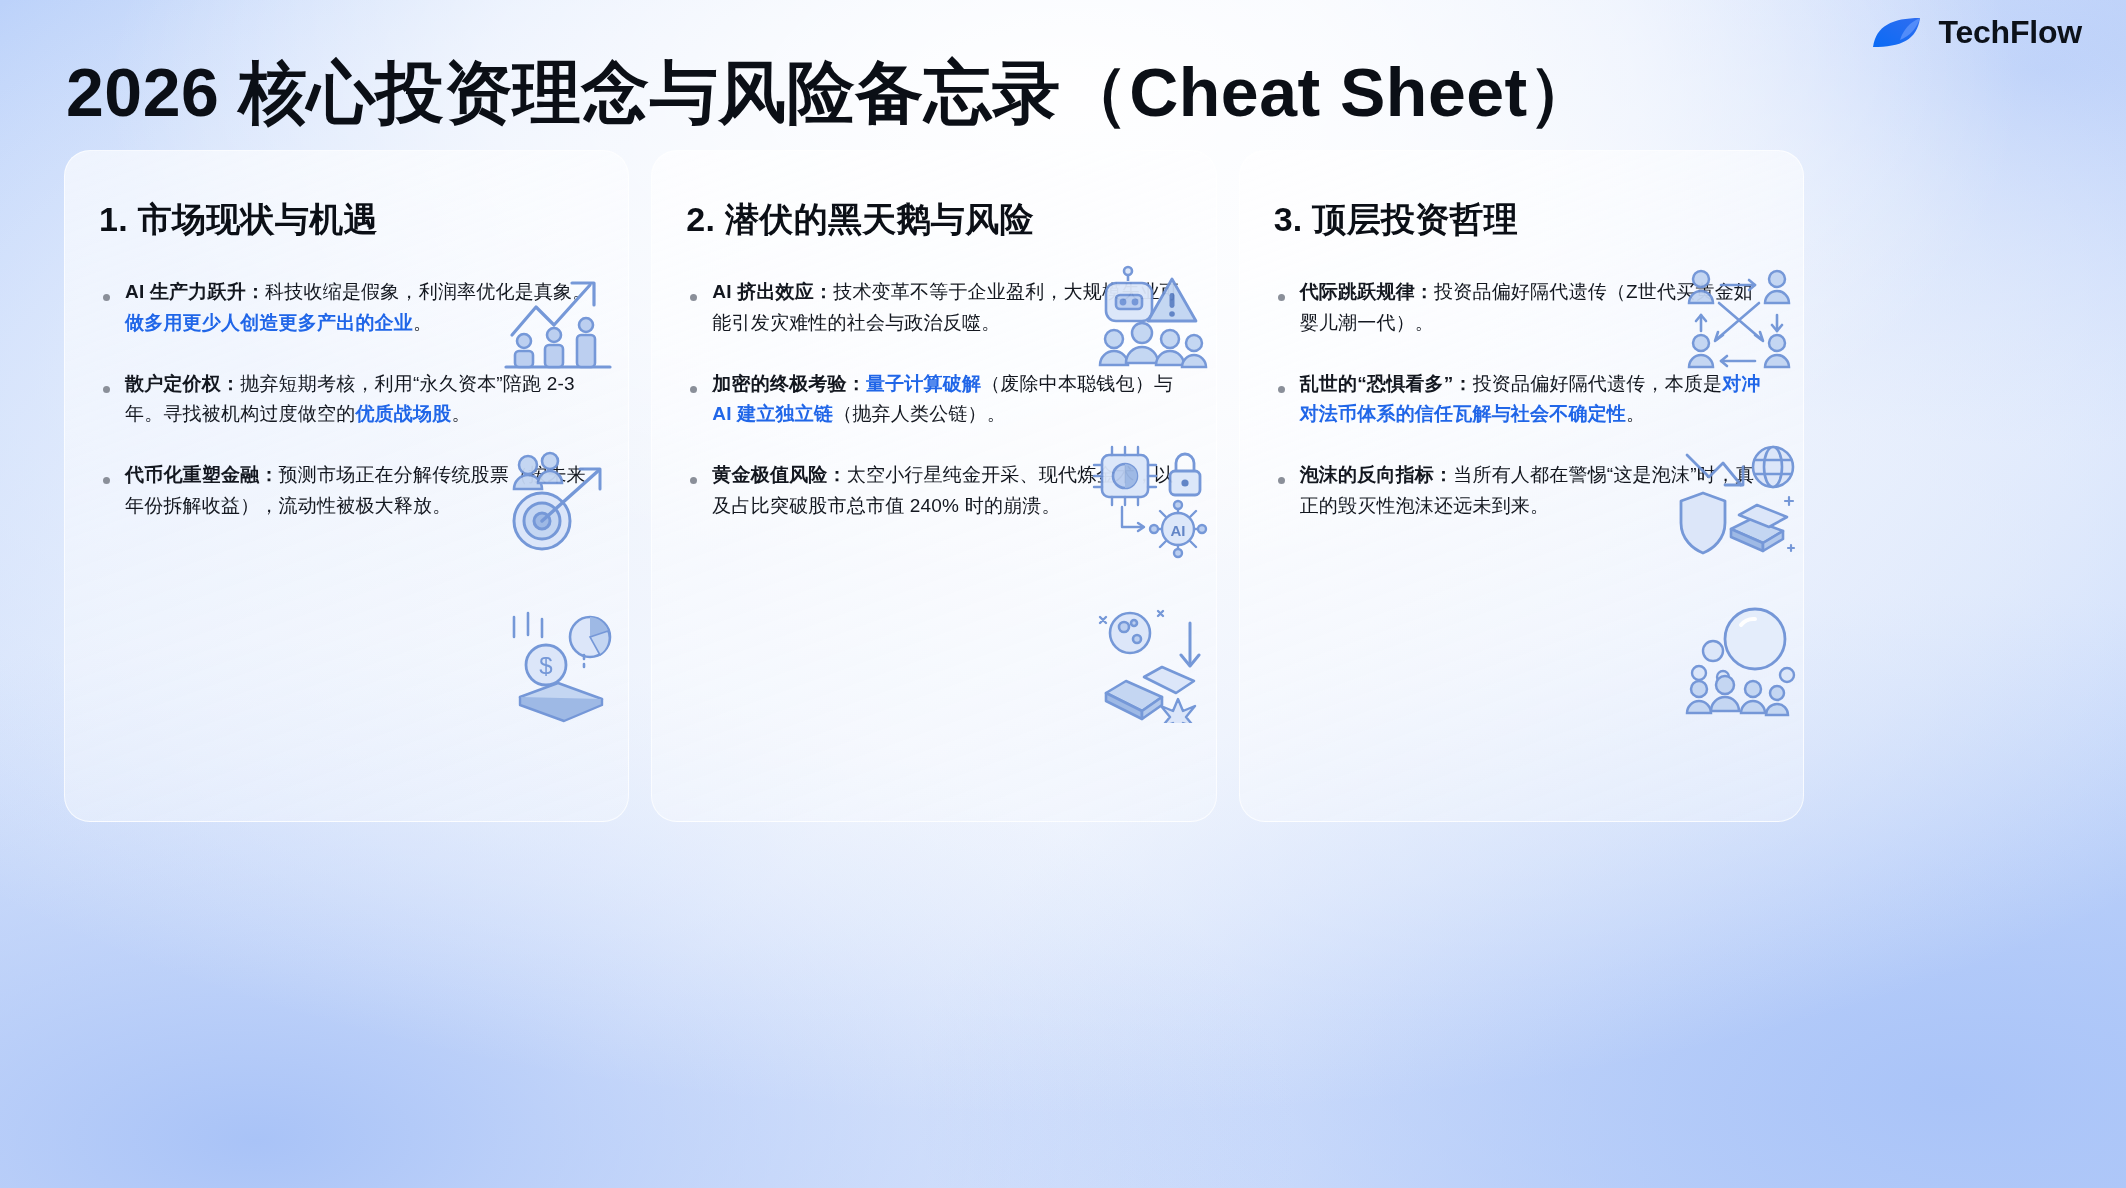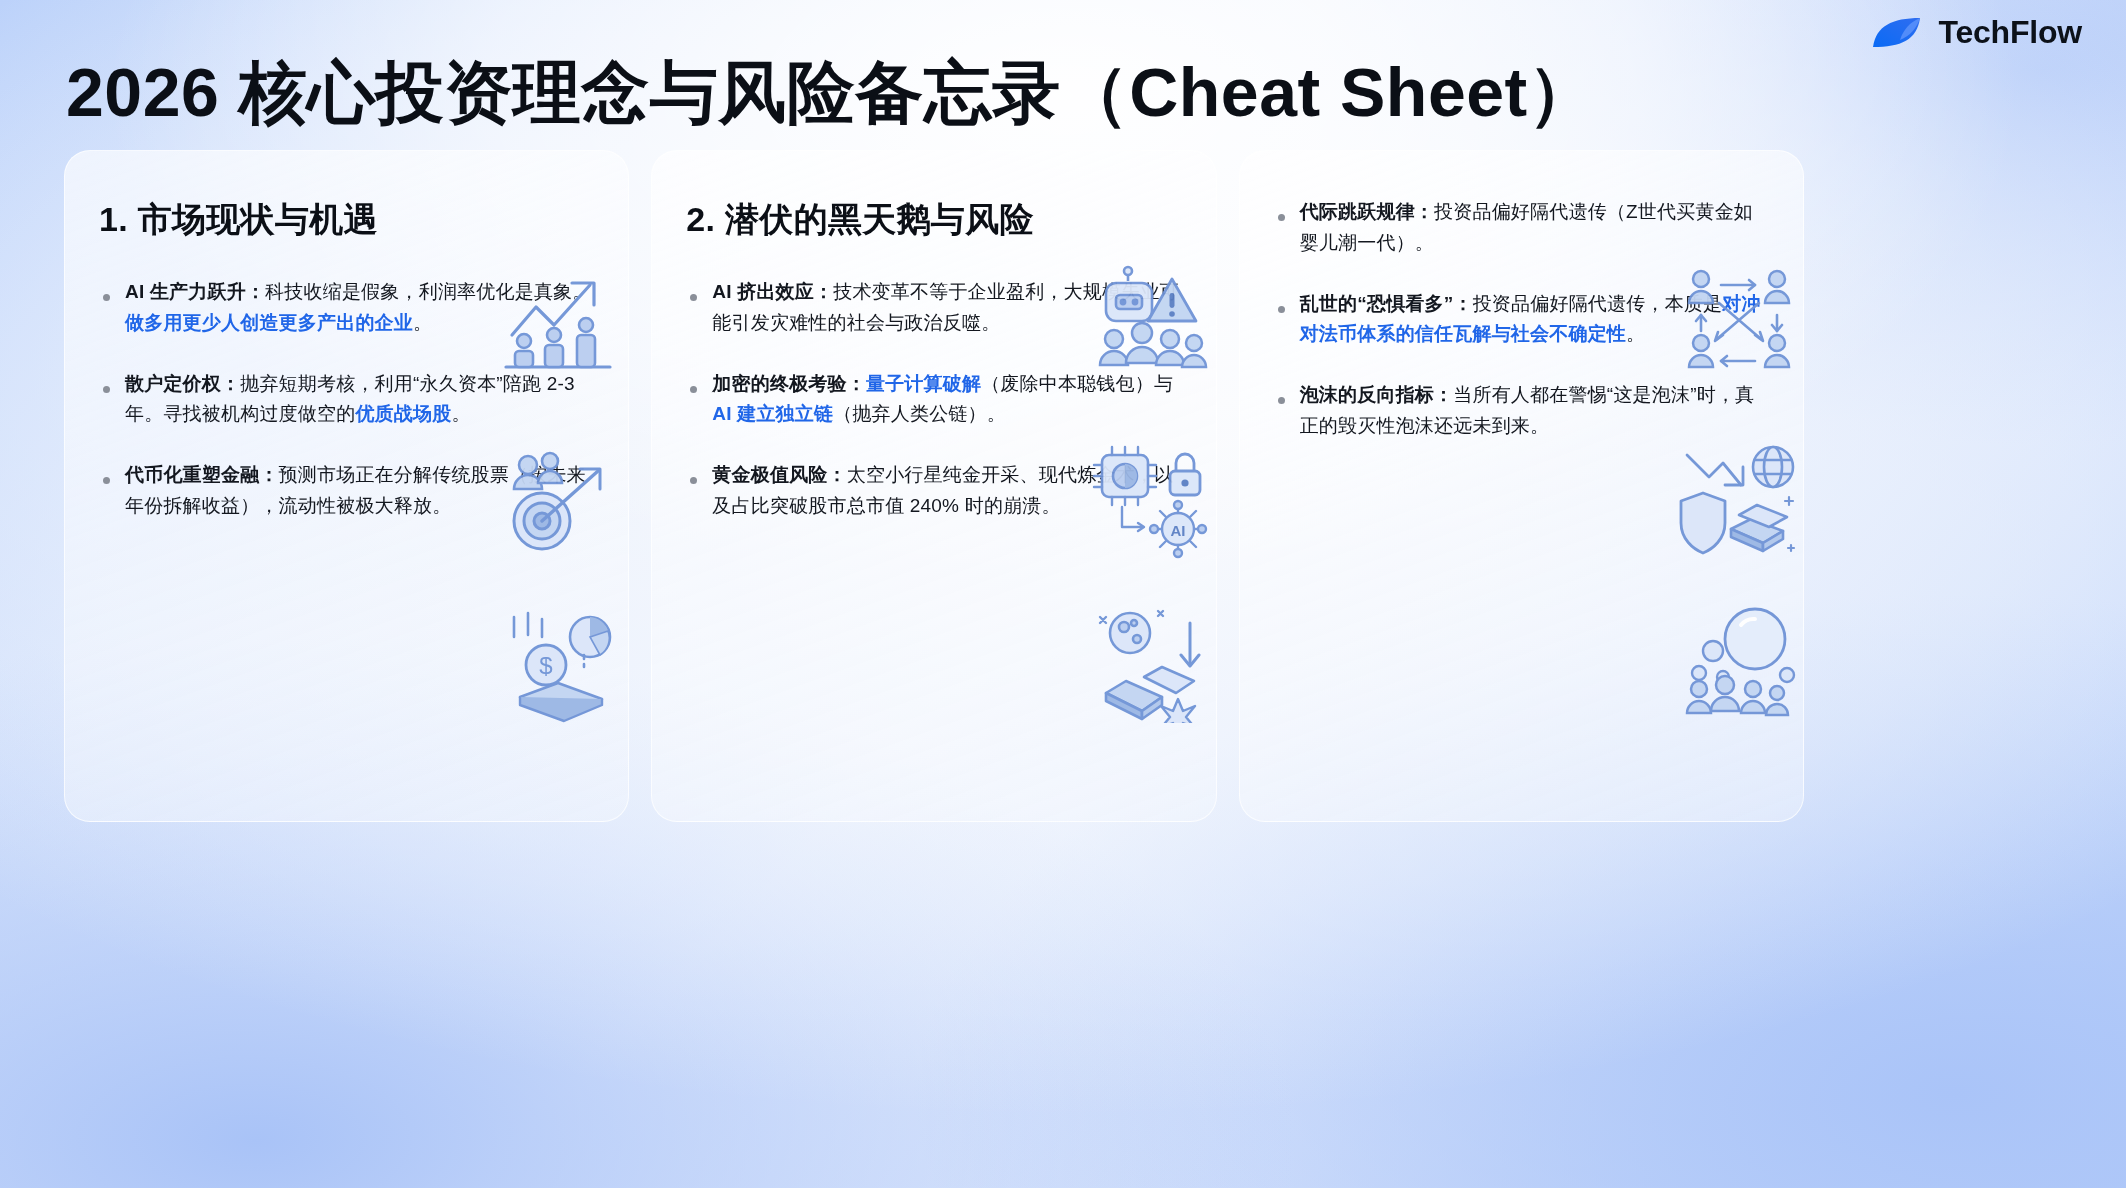--- a/index.html
+++ b/index.html
@@ -277,20 +277,21 @@
           <path d="M14 90 v8 l36 18 v-8 Z" fill="#9ab6e4"></path>
           <path d="M50 108 v8 L70 102 v-8 Z" fill="#b0c7ec"></path>
           <path d="M52 74 L70 64 L102 78 L84 90 Z" fill="#dbe6f9"></path>
         </g>
         <path d="M86 96 l5 12 12 -5 -9 11 9 11 -12 -5 -5 12 -5 -12 -12 5 9 -11 -9 -11 12 5 Z" fill="#dbe6f9" stroke="#6f93d6" stroke-width="2.4" stroke-linejoin="round"></path>
       </svg>
     </span>
   </div>
 
   <div class="card w3">
+    <div class="card-title">3. 顶层投资哲理</div>
 
     <div class="bullet">
       <span class="dot"></span>
       <span class="lead">代际跳跃规律：</span><span>投资品偏好隔代遗传（Z世代买黄金如婴儿潮一代）。</span>
     </div>
 
     <div class="bullet">
       <span class="dot"></span>
       <span class="lead">乱世的“恐惧看多”：</span><span>投资品偏好隔代遗传，本质是</span><span class="hl">对冲对法币体系的信任瓦解与社会不确定性</span><span>。</span>
     </div>

